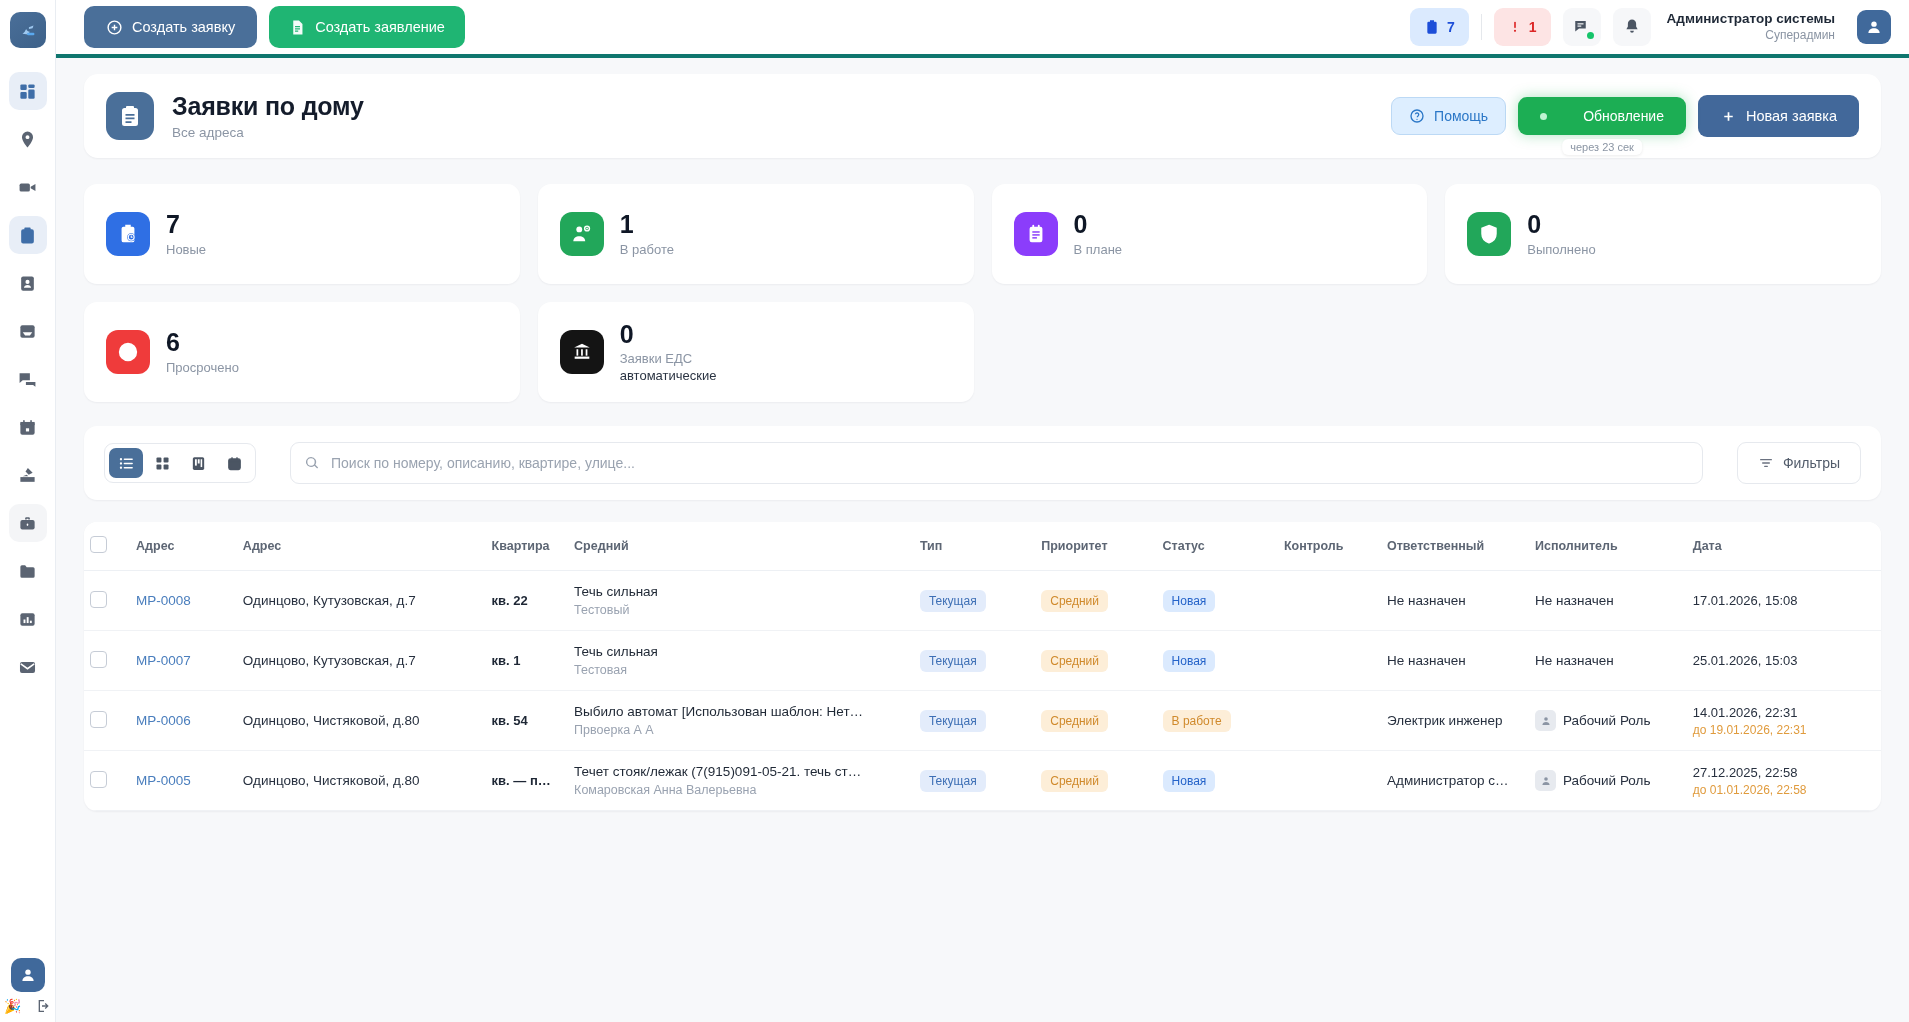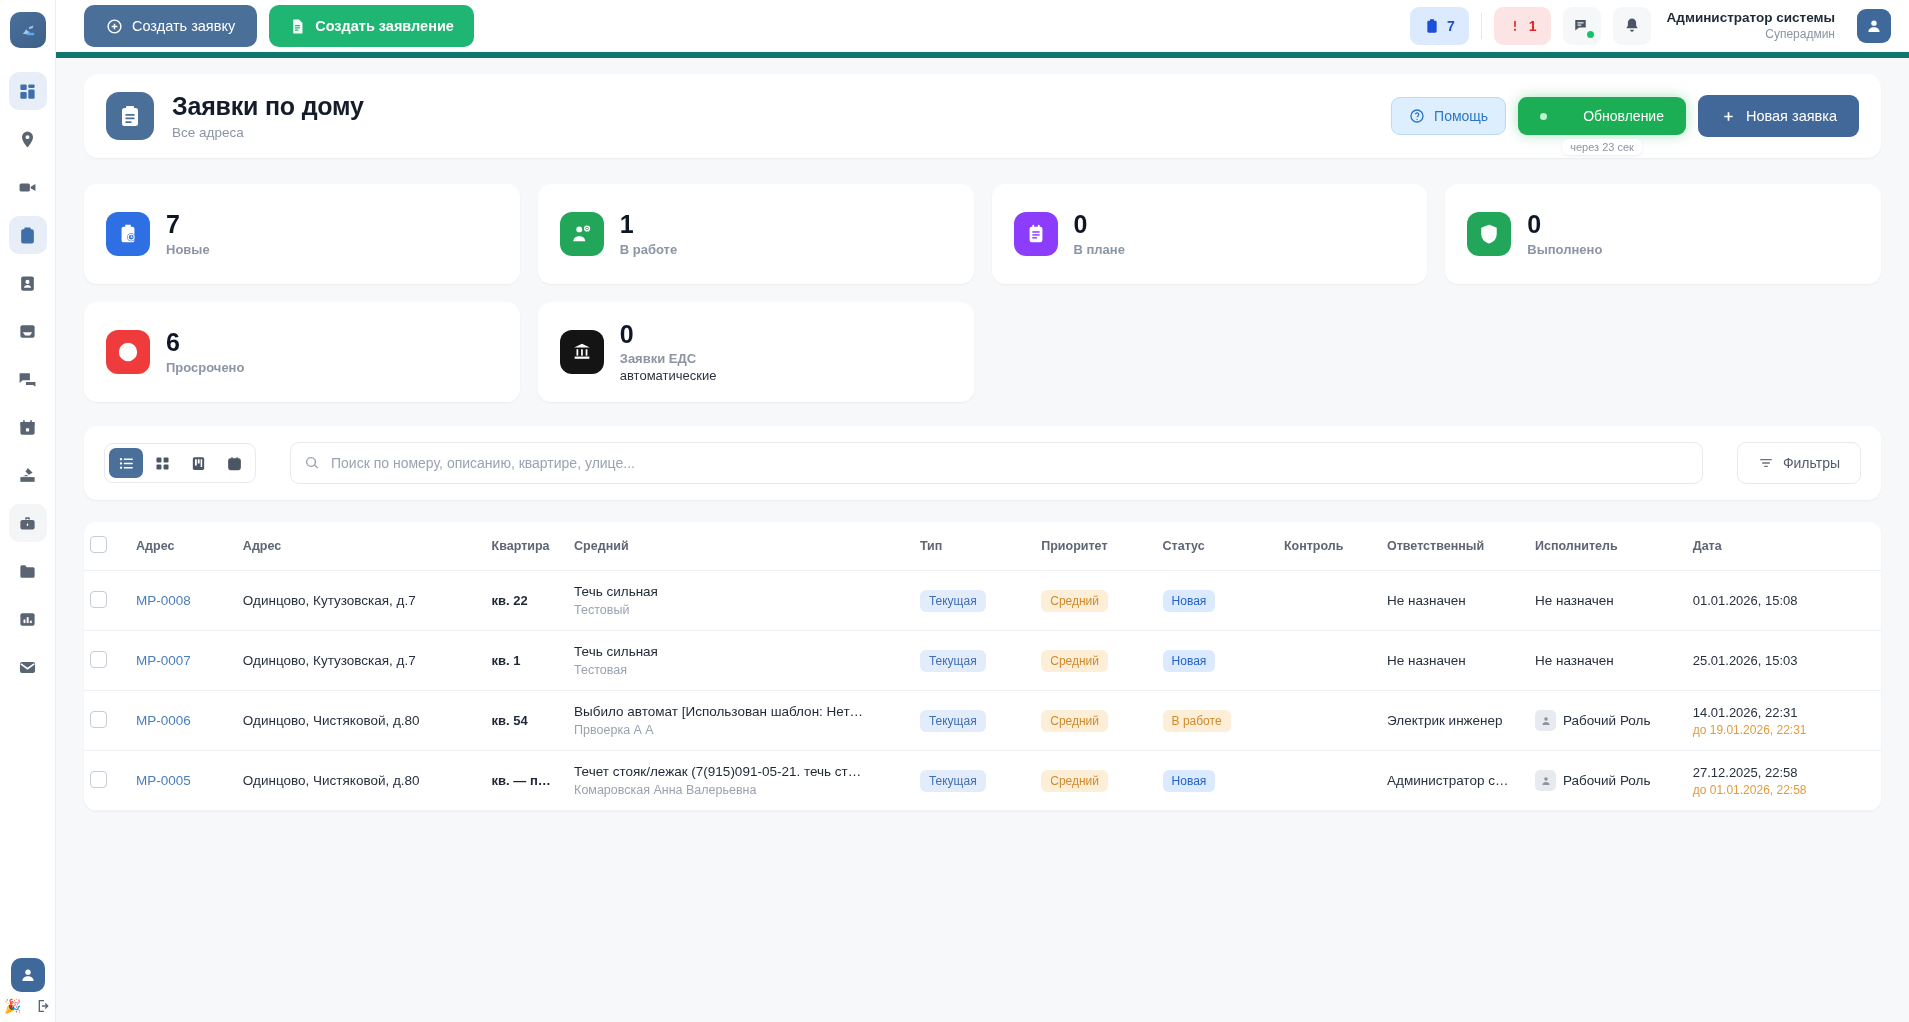--- a/index.html
+++ b/index.html
@@ -49,31 +49,31 @@
   .avatar-sb svg { width: 18px; height: 18px; fill: #fff; }
   .sb-row { display: flex; gap: 14px; align-items: center; }
   .sb-row svg { width: 16px; height: 16px; fill: #5b6472; }
 
   
   .main { flex: 1 1 auto; height: 1022px; display: flex; flex-direction: column; overflow: hidden; }
 
   
   .topbar {
     height: 58px; min-height: 58px; background: #ffffff;
-    border-bottom: 6px solid #0f766e;
+    border-bottom: 4px solid #0f766e;
     display: flex; align-items: center; padding: 0 18px 0 28px; gap: 12px;
   }
   .btn { border: none; cursor: pointer; font-family: inherit; display: inline-flex; align-items: center; gap: 9px; }
   .btn-primary {
     background: #4a6f99; color: #fff; font-size: 14.5px;
     padding: 0 22px; height: 42px; border-radius: 10px; font-weight: 500;
   }
   .btn-green {
     background: #1fb573; color: #fff; font-size: 14.5px;
-    padding: 0 20px; height: 42px; border-radius: 10px; font-weight: 700;
+    padding: 0 20px; height: 42px; border-radius: 10px; font-weight: 400;
   }
   .btn svg { width: 17px; height: 17px; }
   .spacer { flex: 1 1 auto; }
   .badge-chip {
     display: inline-flex; align-items: center; gap: 7px;
     height: 38px; padding: 0 14px; border-radius: 9px; font-size: 14px; font-weight: 600;
   }
   .chip-blue { background: #dbeafe; color: #1d4ed8; }
   .chip-red { background: #fde4e4; color: #dc2626; }
   .chip-plain {
@@ -143,21 +143,21 @@
     display: flex; align-items: center; gap: 16px; padding: 0 22px;
     box-shadow: 0 1px 2px rgba(16,24,40,.05);
     width: calc(25% - 13.5px);
   }
   .stat-ic {
     width: 44px; height: 44px; border-radius: 12px;
     display: flex; align-items: center; justify-content: center; flex: 0 0 auto;
   }
   .stat-ic svg { width: 22px; height: 22px; fill: #fff; }
   .stat-num { font-size: 25px; font-weight: 700; color: #0f1726; line-height: 1.1; }
-  .stat-lbl { font-size: 13px; color: #8b95a4; margin-top: 3px; font-weight: bold; }
+  .stat-lbl { font-size: 13px; color: #8b95a4; margin-top: 3px; }
   .stat-lbl2 { font-size: 13px; color: #2b3443; margin-top: 2px; }
 
   
   .toolbar {
     background: #fff; border-radius: 13px; margin-top: 24px;
     padding: 16px 20px; display: flex; align-items: center; gap: 34px;
     box-shadow: 0 1px 2px rgba(16,24,40,.05);
   }
   .viewswitch {
     display: flex; gap: 2px; background: #fff; border: 1px solid #e6e9ee;
@@ -633,21 +633,21 @@
                 <div class="desc-main">Течь сильная</div>
                 <div class="desc-sub">Тестовый</div>
               </td>
               <td><span class="pill pill-type">Текущая</span></td>
               <td><span class="pill pill-prio">Средний</span></td>
               <td><span class="pill pill-new">Новая</span></td>
               <td></td>
               <td class="ellip">Не назначен</td>
               <td><span class="ellip">Не назначен</span></td>
               <td>
-                <div class="date-main">01.01.2026, 15:08</div>
+                <div class="date-main">17.01.2026, 15:08</div>
               </td>
             </tr>
 
             <tr>
               <td><span class="cb"></span></td>
               <td><span class="lnk">MP-0007</span></td>
               <td class="ellip">Одинцово, Кутузовская, д.7</td>
               <td><span class="kv">кв. 1</span></td>
               <td>
                 <div class="desc-main">Течь сильная</div>

